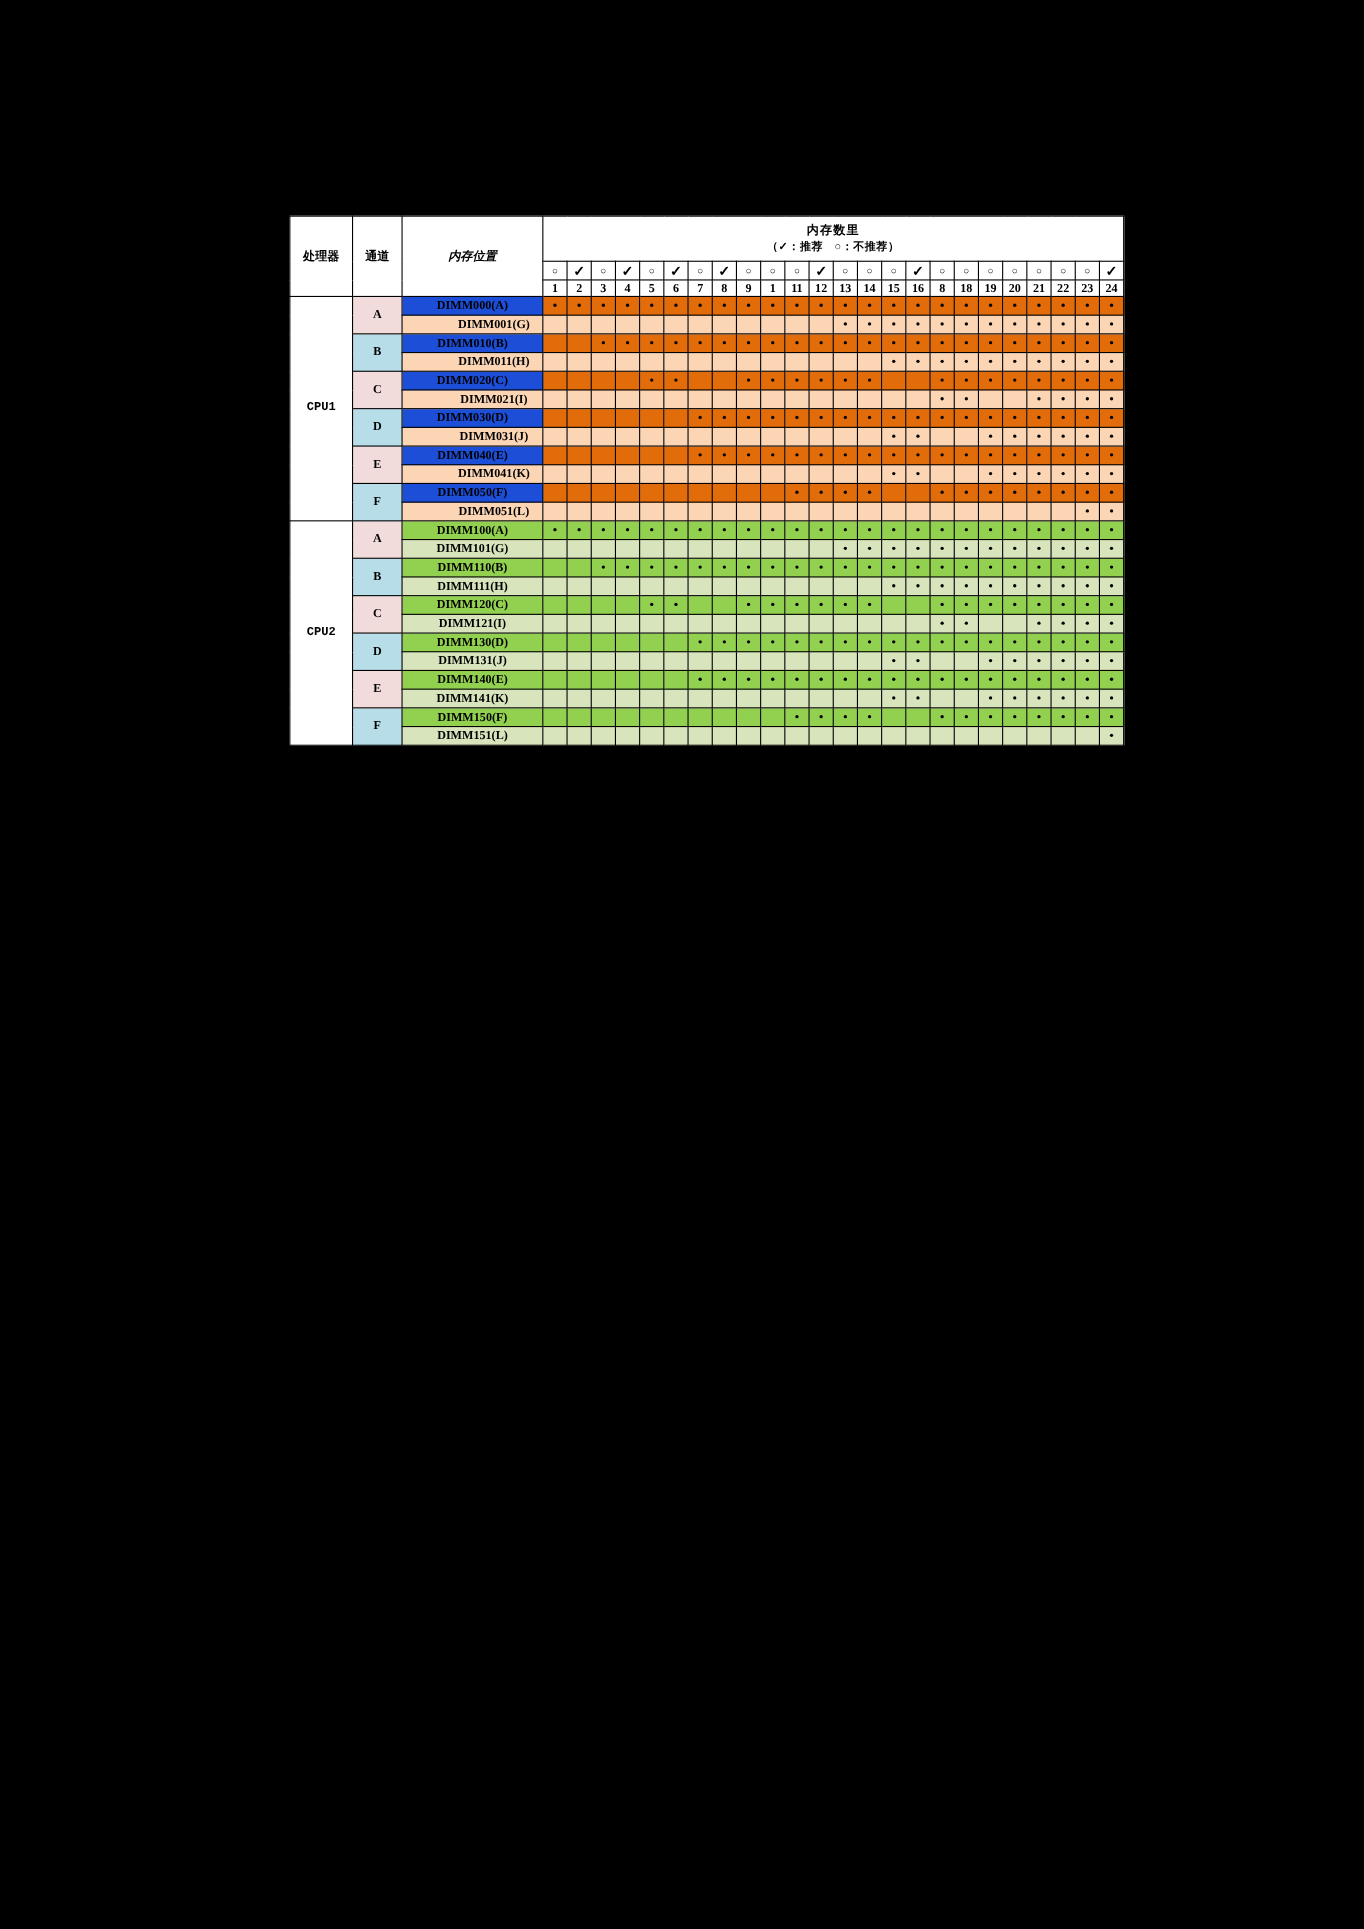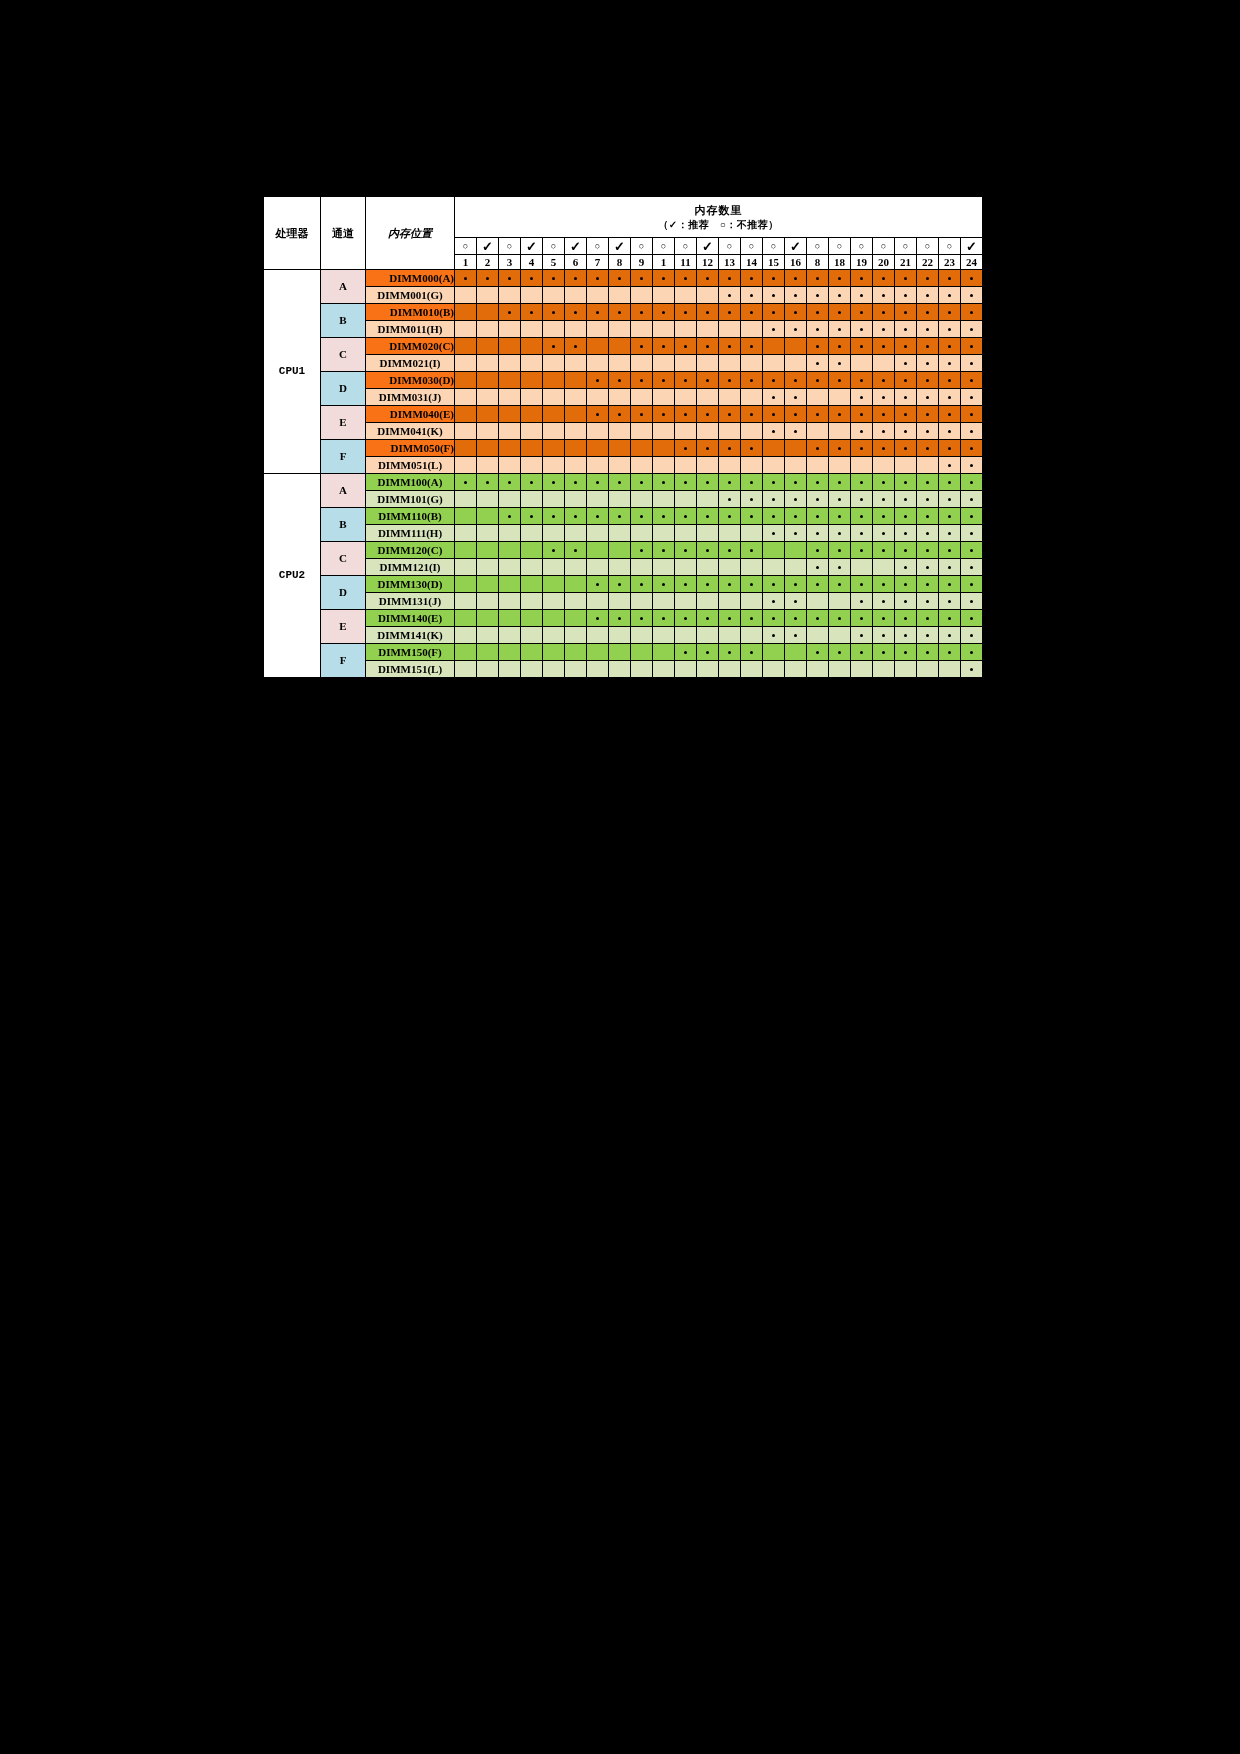--- a/index.html
+++ b/index.html
@@ -87,22 +87,22 @@
   }
   .chan-pink { background: #f2dcdb; }
   .chan-blue { background: #b7dde8; }
   .loc-cell {
     width: 88px;
     font-size: 12px;
     font-weight: normal;
     text-align: center;
     height: 16px;
   }
-  .loc-cell.cpu1-dark  { background: #f97316; text-align: right; }
-  .loc-cell.cpu1-light { background: #fcd5b4; }
+  .loc-cell.cpu1-dark  { background: #1d4ed8; }
+  .loc-cell.cpu1-light { background: #fcd5b4; padding-left: 39px; }
   .loc-cell.cpu2-dark  { background: #92d050; }
   .loc-cell.cpu2-light { background: #d7e4bc; }
   .d { width: 21px; height: 16px; }
   .d.cpu1-dark  { background: #e26b0a; }
   .d.cpu1-light { background: #fcd5b4; }
   .d.cpu2-dark  { background: #92d050; }
   .d.cpu2-light { background: #d7e4bc; }
   .dot {
     display: inline-block;
     width: 3px;

